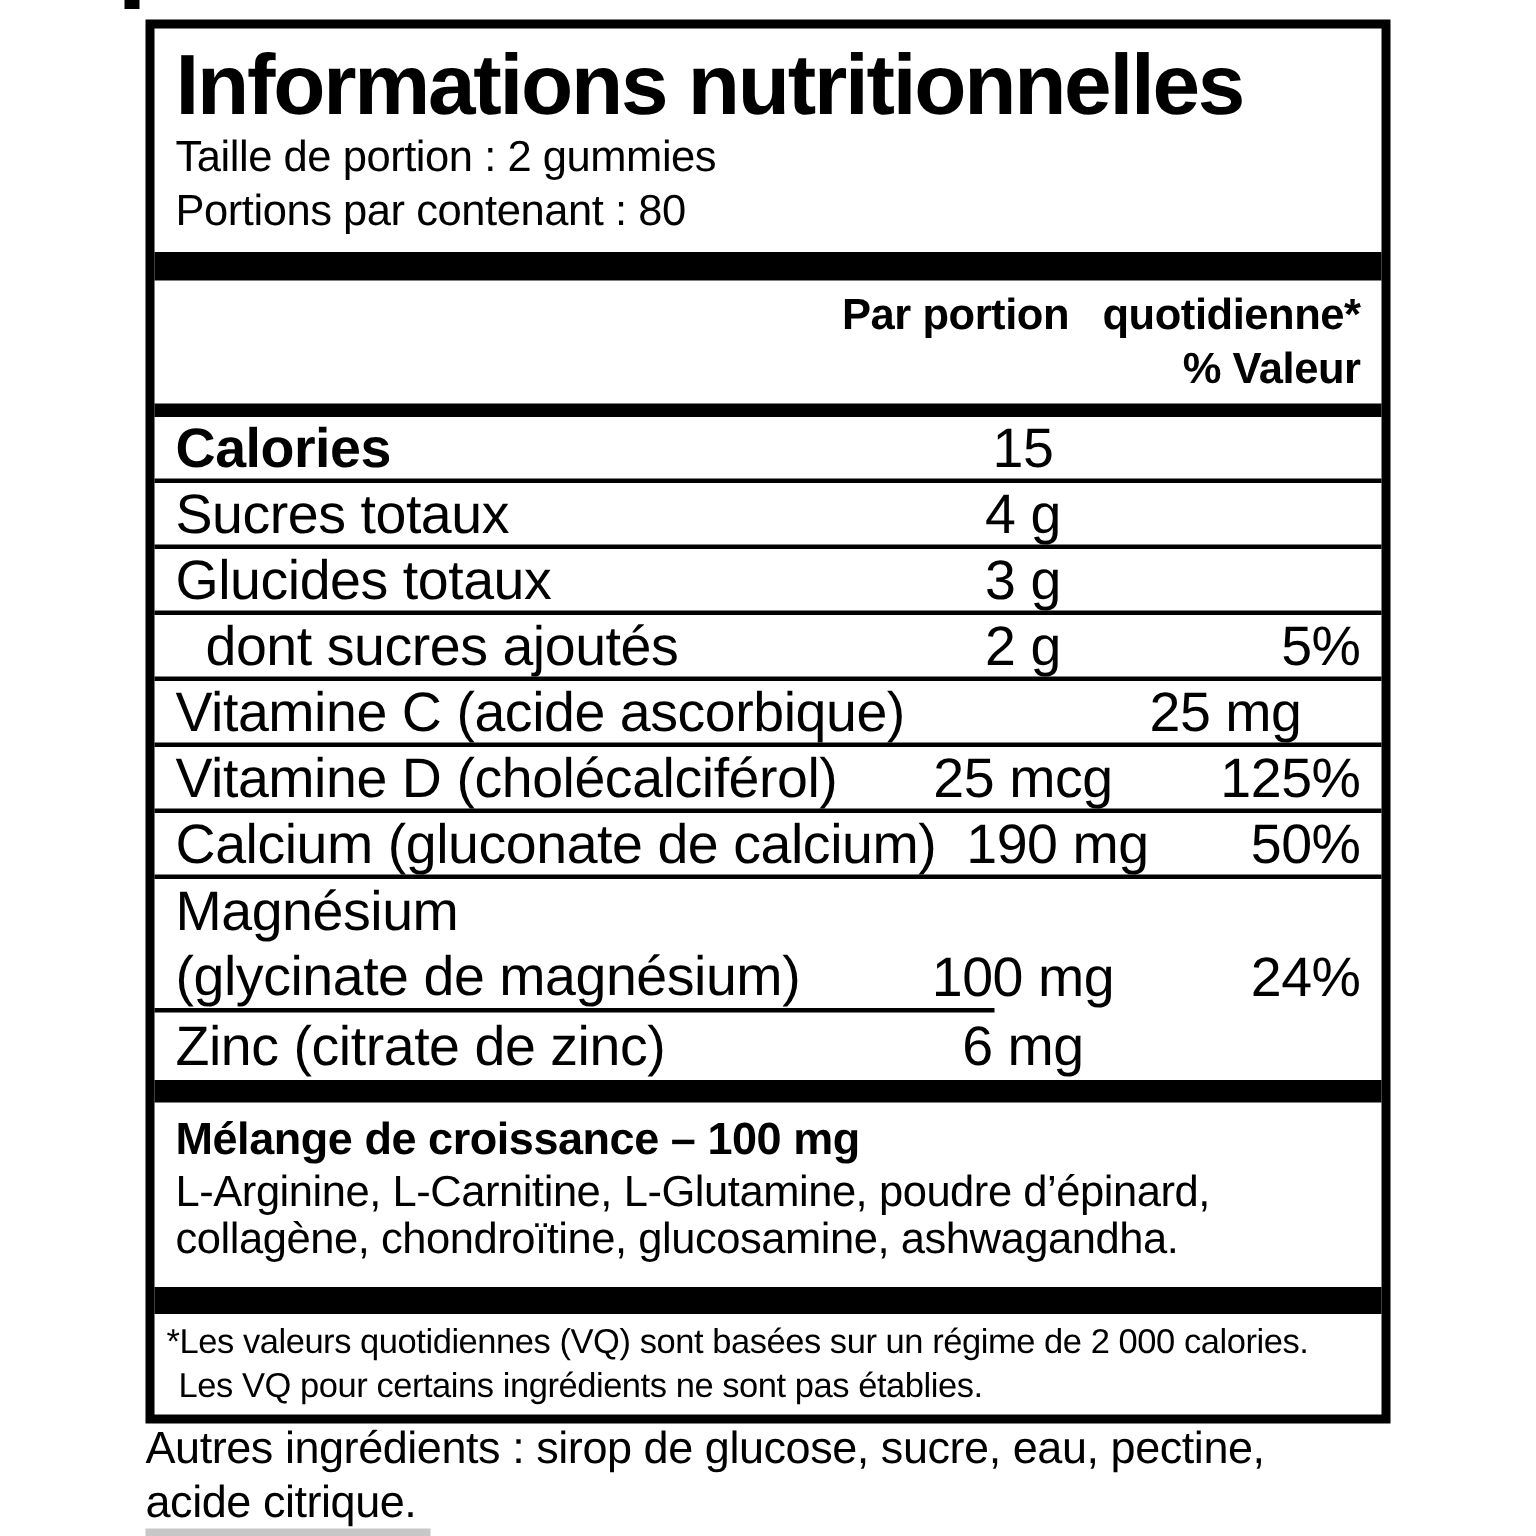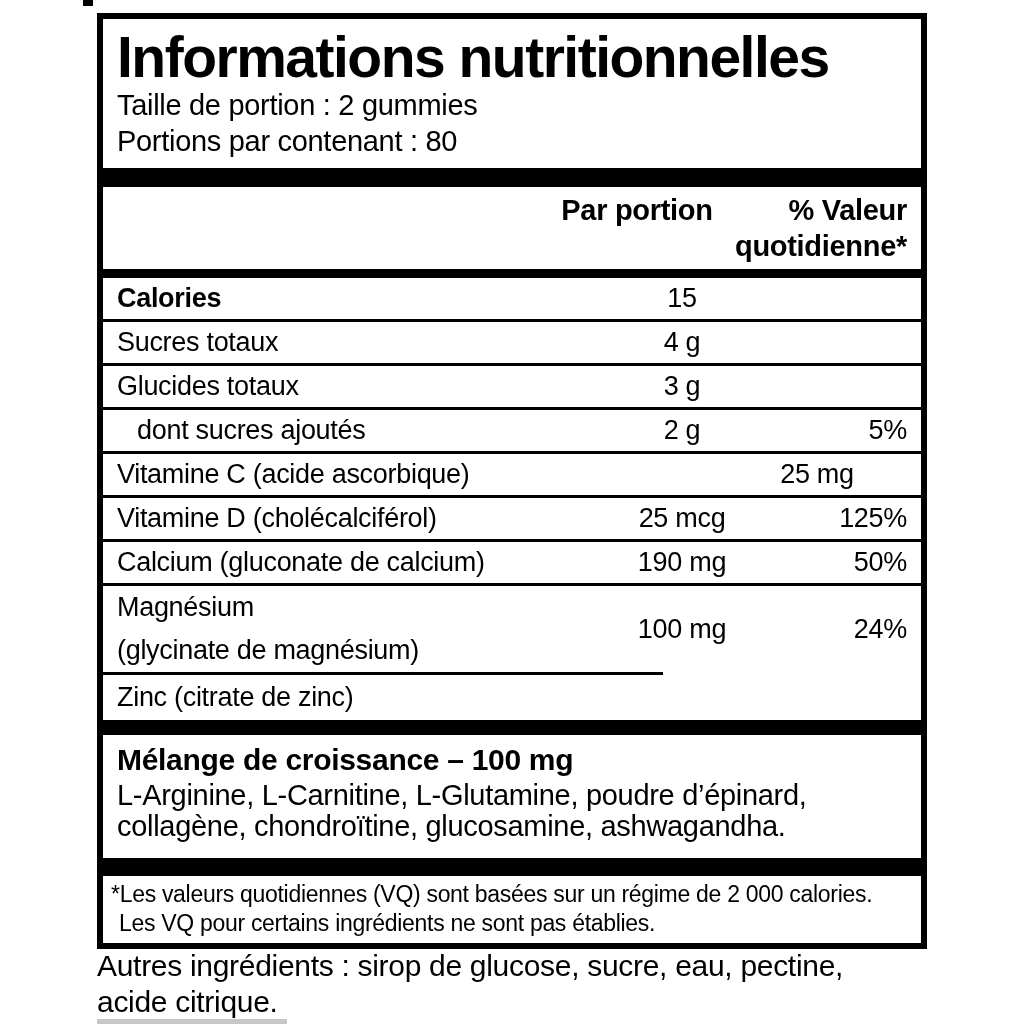--- a/index.html
+++ b/index.html
@@ -45,22 +45,22 @@
     font-size:29px;
     line-height:36px;
     letter-spacing:-0.3px;
     padding-top:5px;padding-bottom:5px;
   }
   .col-header .spacer{flex:1;}
   .hdr-amt{width:180px;text-align:center;white-space:nowrap;}
   .hdr-dv{width:180px;text-align:right;white-space:nowrap;}
   .nutrient-row{
     display:flex;
-    align-items:center;
-    font-size:27px;
+    align-items:flex-end;
+    font-size:37px;
     letter-spacing:-0.3px;
     line-height:41px;
     border-bottom:3px solid #000;
   }
   .nutrient-row.last{border-bottom:none;line-height:45px;}
   .nutrient-row .c-name{flex:1;white-space:nowrap;}
   .nutrient-row .c-amt{width:180px;text-align:center;white-space:nowrap;}
   .nutrient-row .c-dv{width:135px;text-align:right;white-space:nowrap;}
   .bold{font-weight:bold;}
   .indent{padding-left:20px;}
@@ -110,22 +110,22 @@
     <div class="title pad">Informations nutritionnelles</div>
     <div class="serving-line pad">Taille de portion : 2 gummies</div>
     <div class="serving-line pad">Portions par contenant : 80</div>
 
     <div class="bar bar-thick"></div>
 
     <div class="col-header pad">
       <div class="spacer"></div>
       <div class="hdr-amt">Par portion</div>
       <div class="hdr-dv">
+        <div>quotidienne*</div>
         <div>% Valeur</div>
-        <div>quotidienne*</div>
       </div>
     </div>
 
     <div class="bar bar-medium"></div>
 
     <div class="nutrient-row pad">
       <div class="c-name bold">Calories</div>
       <div class="c-amt">15</div>
       <div class="c-dv"></div>
     </div>
@@ -170,20 +170,21 @@
         <div>Magnésium</div>
         <div>(glycinate de magnésium)</div>
       </div>
       <div class="c-amt">100 mg</div>
       <div class="c-dv">24%</div>
     </div>
     <div class="rule-partial"></div>
 
     <div class="nutrient-row last pad">
       <div class="c-name">Zinc (citrate de zinc)</div>
+      <div class="c-amt">6 mg</div>
       <div class="c-dv"></div>
     </div>
 
     <div class="bar bar-zinc"></div>
 
     <div class="blend pad">
       <div class="blend-title">Mélange de croissance – 100 mg</div>
       <div class="blend-ingredients">L-Arginine, L-Carnitine, L-Glutamine, poudre d’épinard, collagène, chondroïtine, glucosamine, ashwagandha.</div>
     </div>
 

